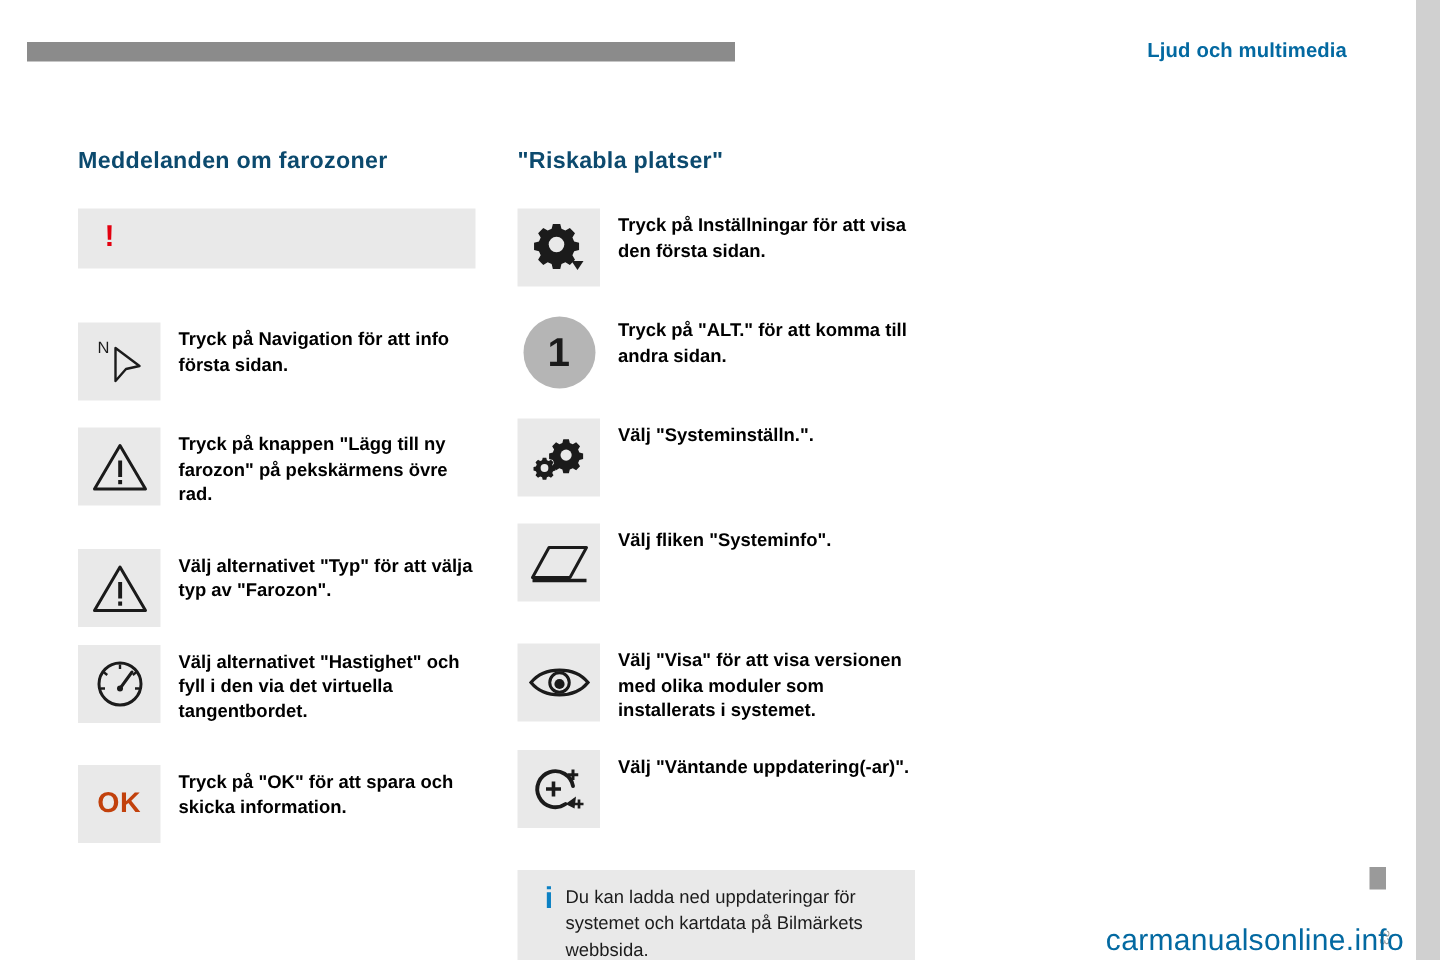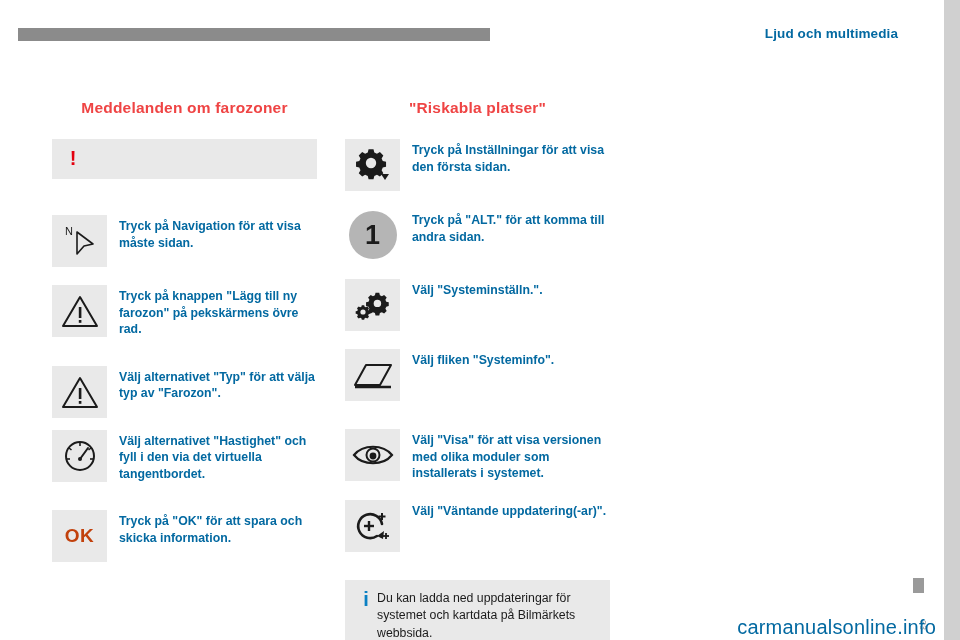--- a/index.html
+++ b/index.html
@@ -40,26 +40,25 @@
     position: absolute;
     top: 98px;
     width: 265px;
   }
   .col-left  { left: 52px; }
   .col-right { left: 345px; }
 
   .section-title {
     font-size: 15.5px;
     font-weight: bold;
-    color: #ef4444;
+    color: #0c4a6e;
     letter-spacing: 0.2px;
     line-height: 19px;
     margin: 0 0 0 0;
     white-space: nowrap;
-    text-align: center;
   }
   .section-title .l2 { display: block; }
 
   
   .callout {
     background: #e9e9e9;
     display: flex;
     align-items: flex-start;
     padding: 10px 12px 12px 10px;
     box-sizing: border-box;
@@ -96,21 +95,21 @@
     align-items: center;
     justify-content: center;
     margin-right: 12px;
   }
   .step-icon.plain {
     background: transparent;
   }
   .step-text {
     font-size: 12.3px;
     line-height: 16.5px;
-    color: #0369a1;
+    color: #000000;
     font-weight: bold;
     padding-top: 3px;
     max-width: 200px;
   }
   .spacer-12 { height: 12px; }
   .spacer-22 { height: 22px; }
   .spacer-6  { height: 6px; }
 
   .ok-badge {
     font-size: 19px;
@@ -188,21 +187,21 @@
 
   <div class="steps">
 
     <div class="step">
       <div class="step-icon">
         <svg width="38" height="38" viewBox="0 0 38 38">
           <text x="4" y="13" font-family="Liberation Sans, sans-serif" font-size="11" fill="#1b1b1b">N</text>
           <path d="M16 10 L16 32 L23 24 L32 22 Z" fill="none" stroke="#1b1b1b" stroke-width="1.6" stroke-linejoin="round"></path>
         </svg>
       </div>
-      <div class="step-text">Tryck på Navigation för att visa måste sidan.</div>
+      <div class="step-text">Tryck på Navigation för att info första sidan.</div>
     </div>
 
     <div class="spacer-12"></div>
 
     <div class="step">
       <div class="step-icon">
         <svg width="38" height="36" viewBox="0 0 38 36">
           <path d="M19 4 L36 33 L2 33 Z" fill="none" stroke="#1b1b1b" stroke-width="2" stroke-linejoin="round"></path>
           <rect x="17.8" y="14" width="2.6" height="11" fill="#1b1b1b"></rect>
           <rect x="17.8" y="27" width="2.6" height="2.8" fill="#1b1b1b"></rect>

